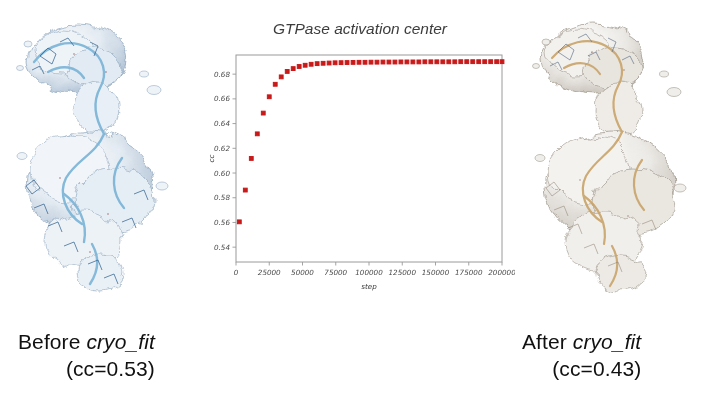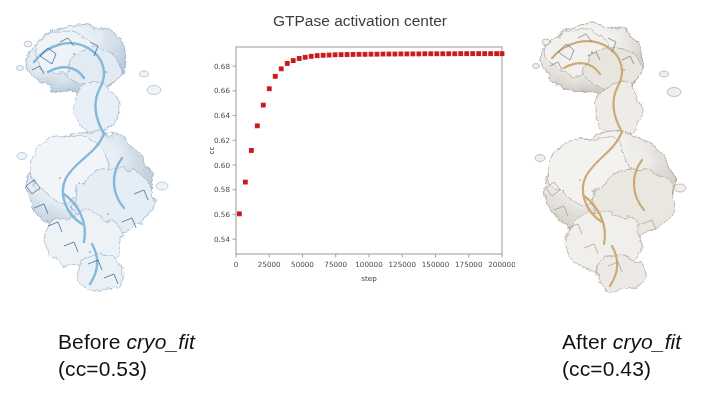--- a/index.html
+++ b/index.html
@@ -30,34 +30,34 @@
   .struct-panel svg { display: block; width: 100%; height: 100%; }
 
   
   .caption {
     position: absolute;
     font-size: 21px;
     line-height: 27px;
     letter-spacing: 0.1px;
     color: #111111;
     white-space: nowrap;
-    margin-left: 40px;
   }
   #caption-before { left: 18px; top: 328px; }
   #caption-after  { left: 522px; top: 328px; }
   .caption .ital { font-style: italic; }
-  .caption .line2 { display: block; }
+  .caption .line2 { display: block; text-align: right; }
 
   
   #chart {
     position: absolute;
     left: 205px;
-    top: 4px;
+    top: 12px;
     width: 310px;
     height: 290px;
+    font-style: italic;
   }
   #chart-title {
     position: absolute;
     left: 0;
     top: 8px;
     width: 310px;
     text-align: center;
     font-size: 15.5px;
     color: #3d3d3d;
     font-weight: normal;

